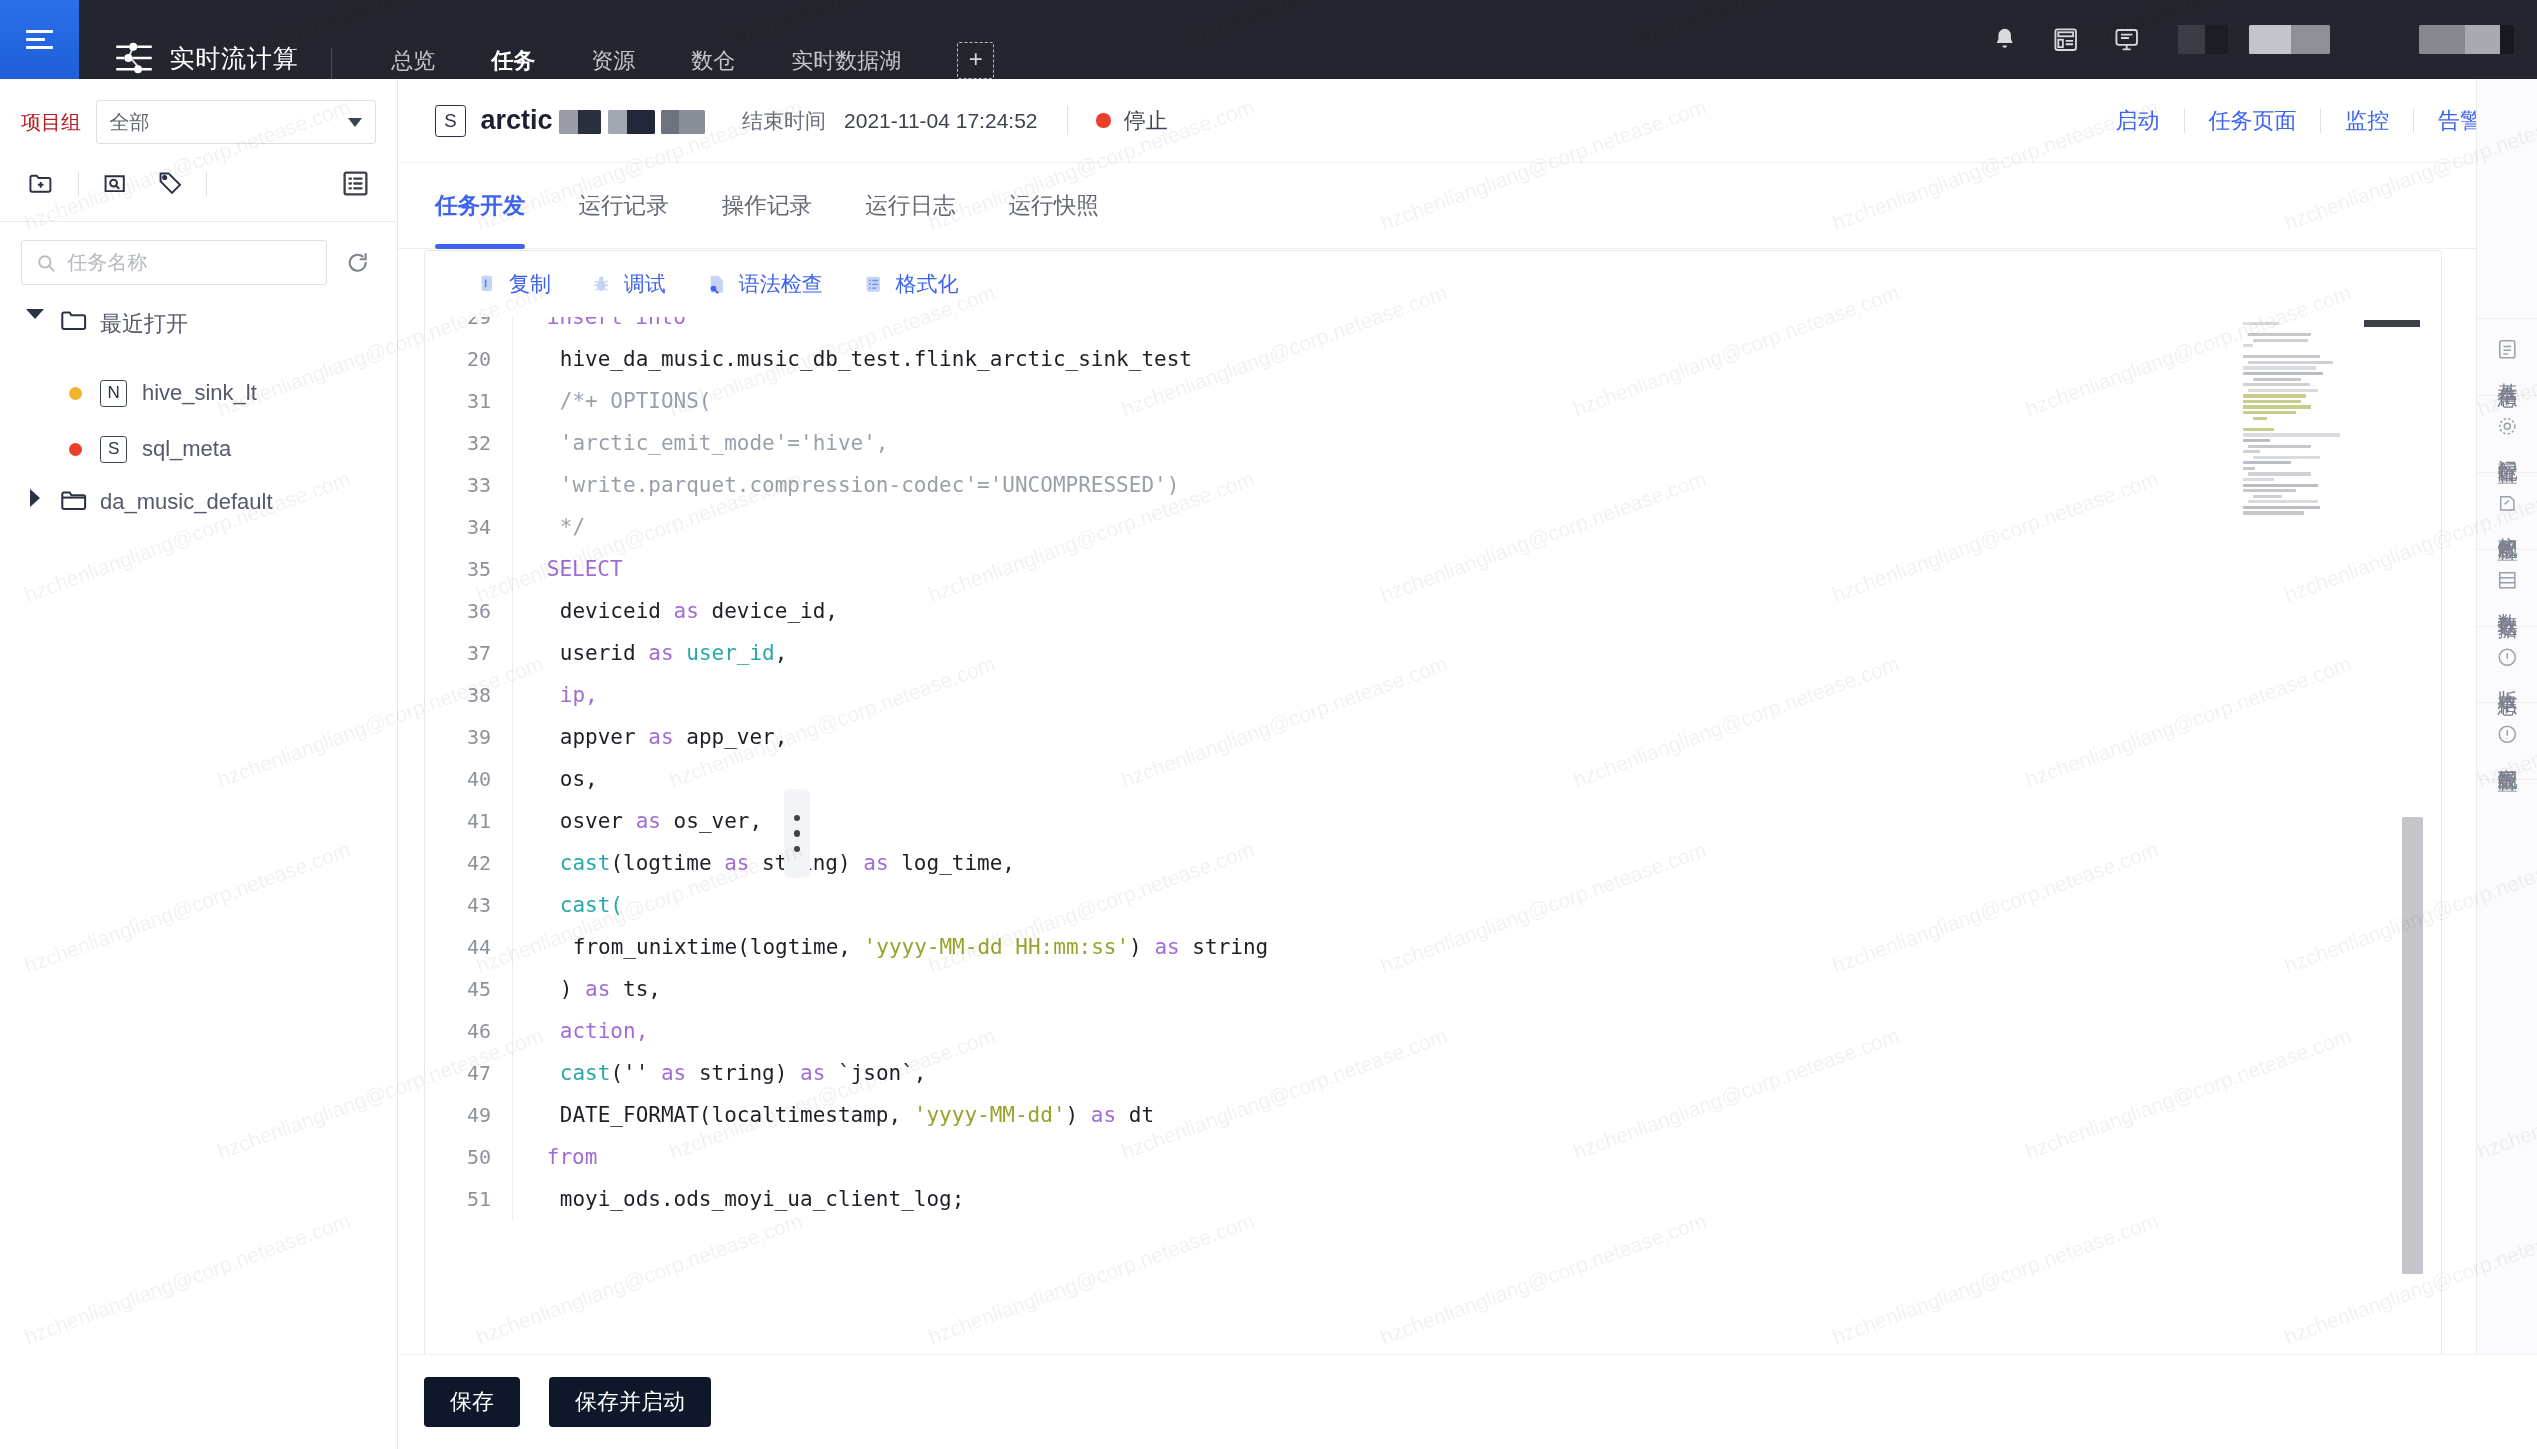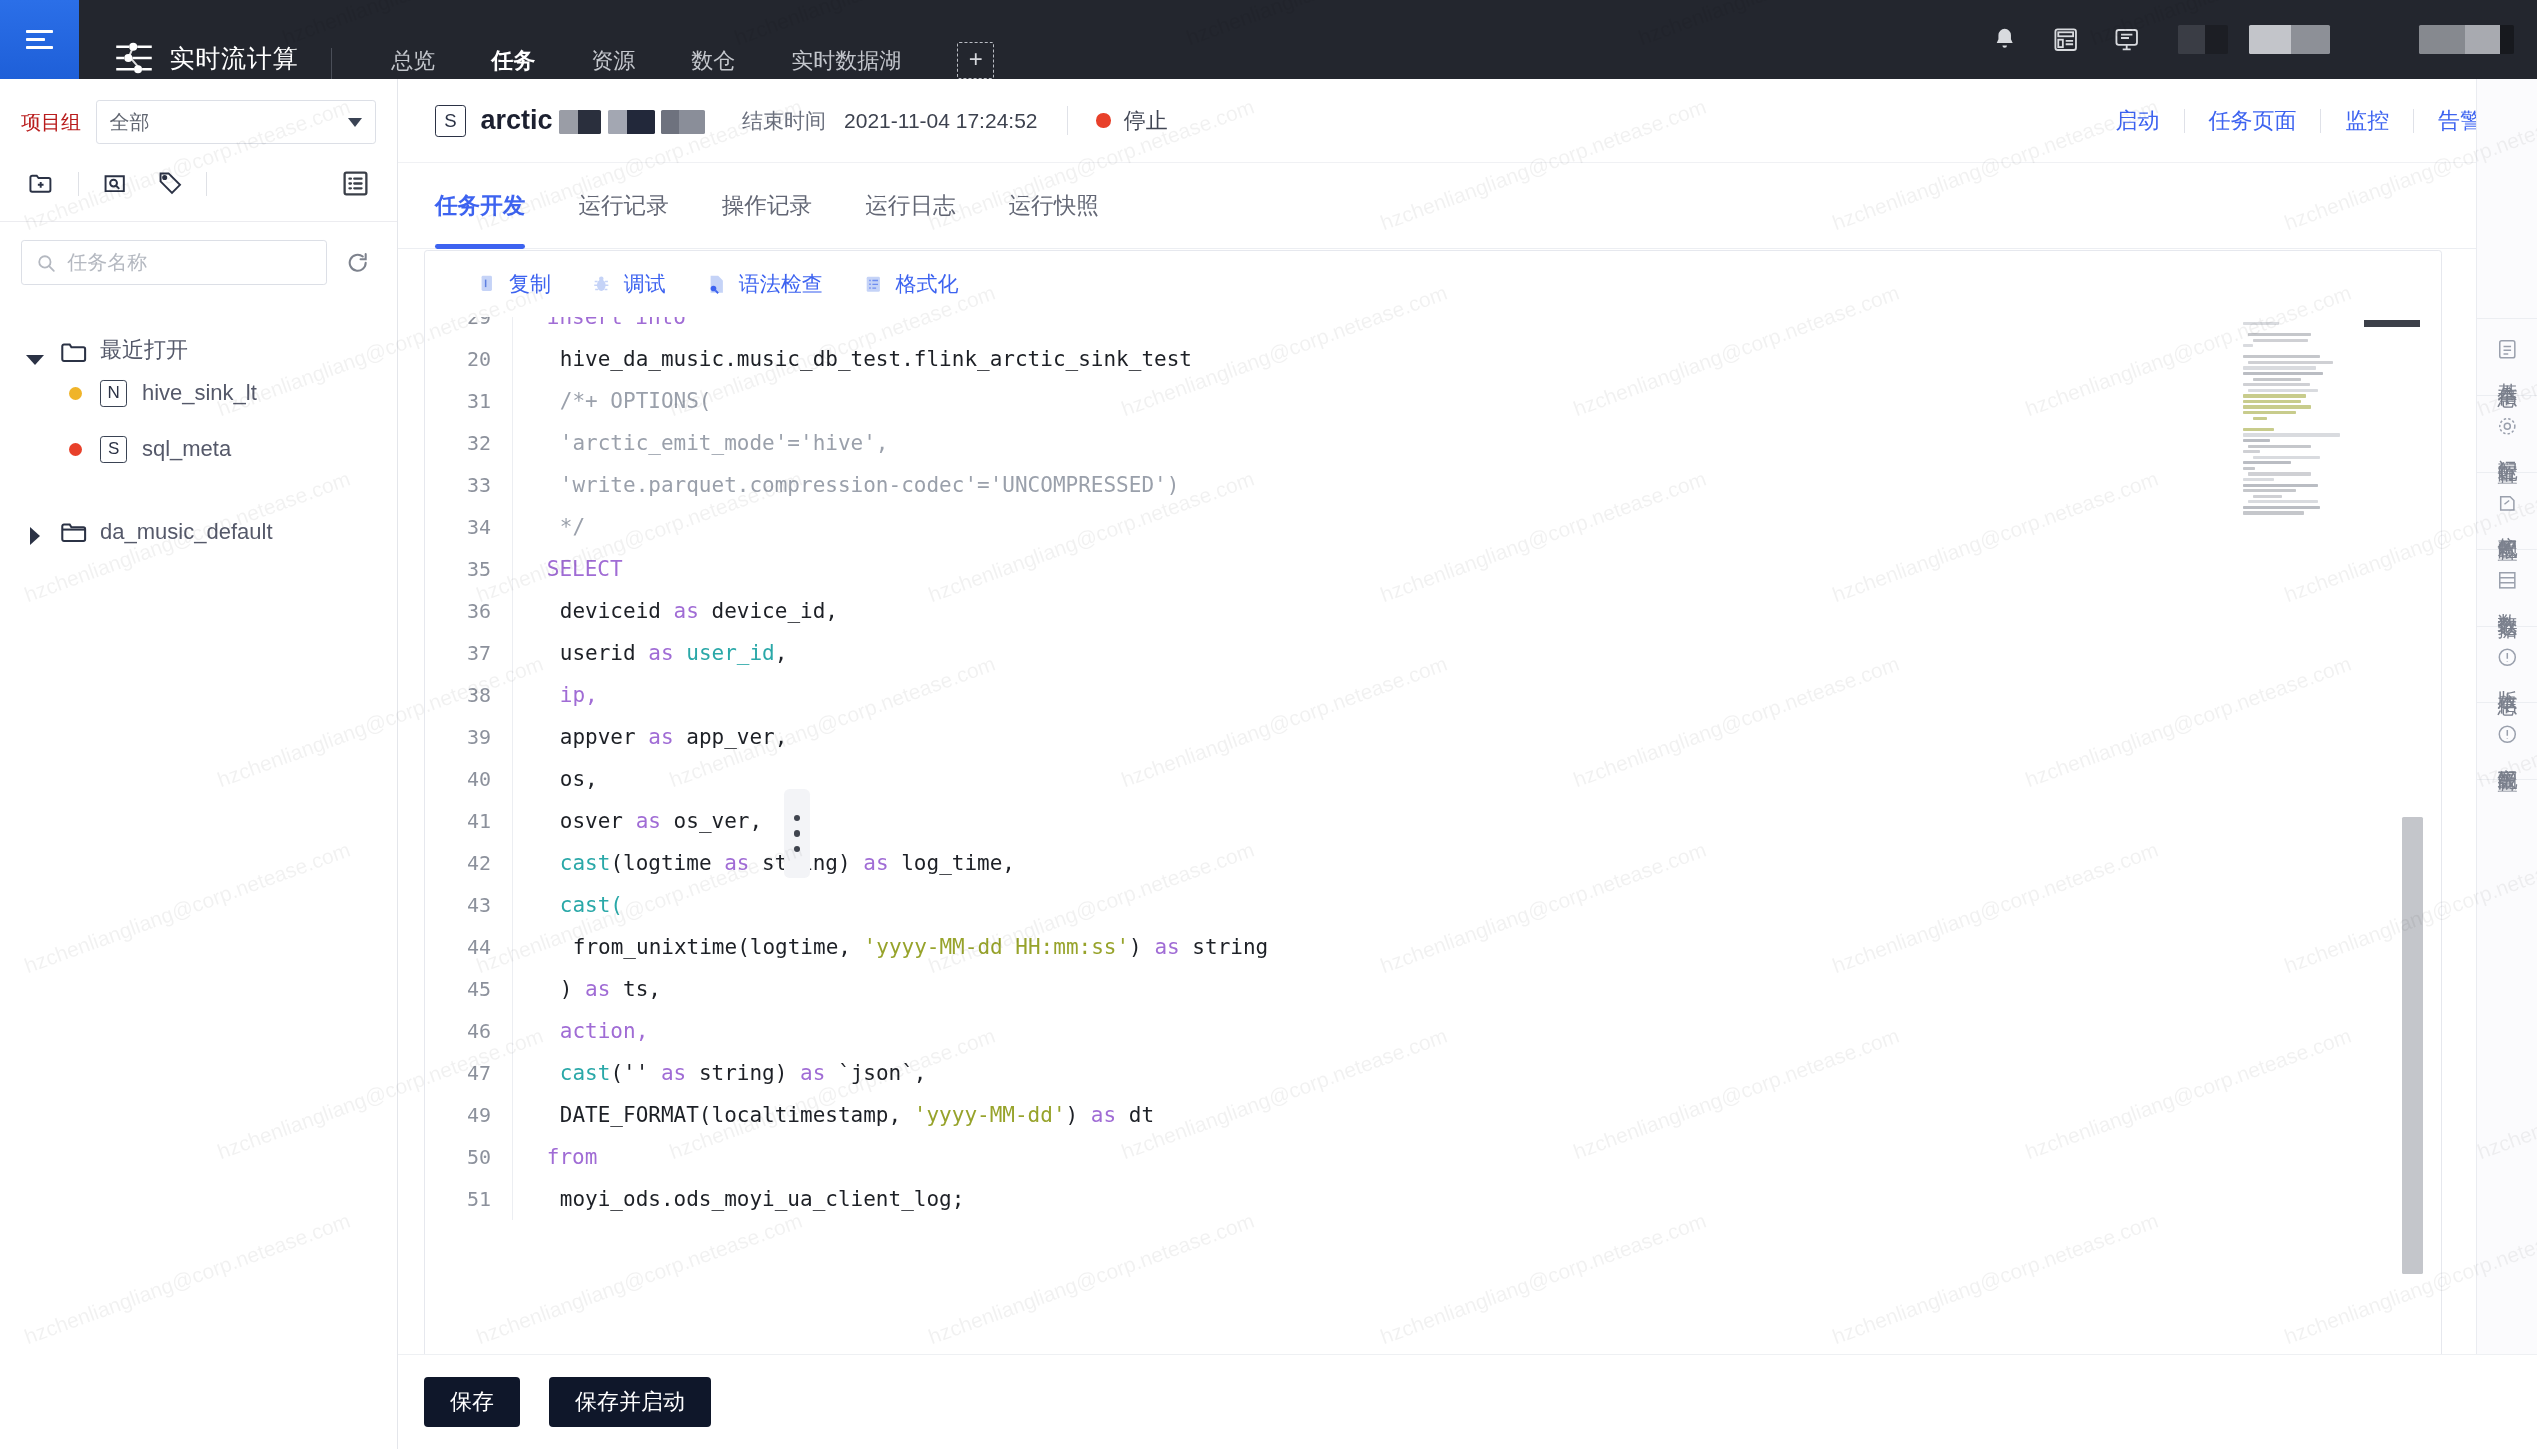--- a/index.html
+++ b/index.html
@@ -82,21 +82,21 @@
 
   #search-row { display: flex; align-items: center; padding: 18px 21px 8px 21px; gap: 13px; }
   #search-box {
     flex: 1; height: 45px; border: 0.8px solid #dcdfe6; border-radius: 3.2px;
     display: flex; align-items: center; padding: 0 13px; gap: 9.7px;
   }
   #search-placeholder { font-size: 20px; color: #b4b8c0; }
   #refresh-btn { width: 36px; height: 36px; display:flex;align-items:center;justify-content:center;cursor:pointer;}
 
   #tree { padding: 16px 0 0 0; }
-  .tree-row { display: flex; align-items: flex-end; height: 56px; cursor: pointer; }
+  .tree-row { display: flex; align-items: flex-start; height: 56px; cursor: pointer; }
   .tree-row .arrow {
     width: 27.4px; display: flex; align-items: center; justify-content: center;
     margin-left: 21px;
   }
   .tri-down { width: 0; height: 0; border-left: 9px solid transparent; border-right: 9px solid transparent; border-top: 10.5px solid #2b3245; }
   .tri-right { width: 0; height: 0; border-top: 9px solid transparent; border-bottom: 9px solid transparent; border-left: 10.5px solid #2b3245; }
   .tree-row .ficon { margin-left: 11.3px; display:flex; align-items:center; }
   .tree-row .tlabel { margin-left: 13px; font-size: 22px; color: #55596a; white-space: nowrap; }
   .leaf-row { display: flex; align-items: center; height: 56px; padding-left: 69px; cursor: pointer; }
   .dot { width: 13px; height: 13px; border-radius: 50%; }

